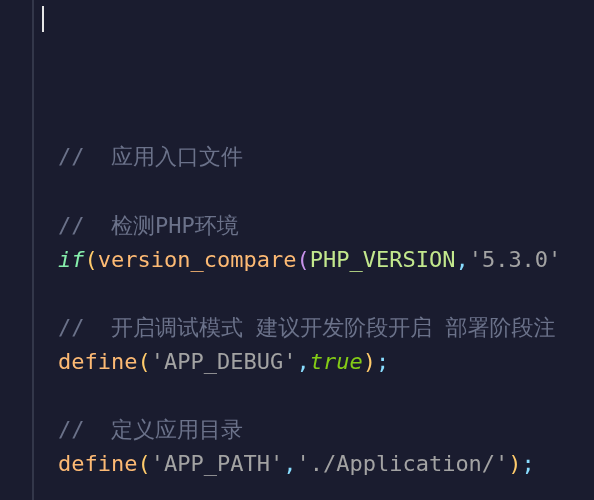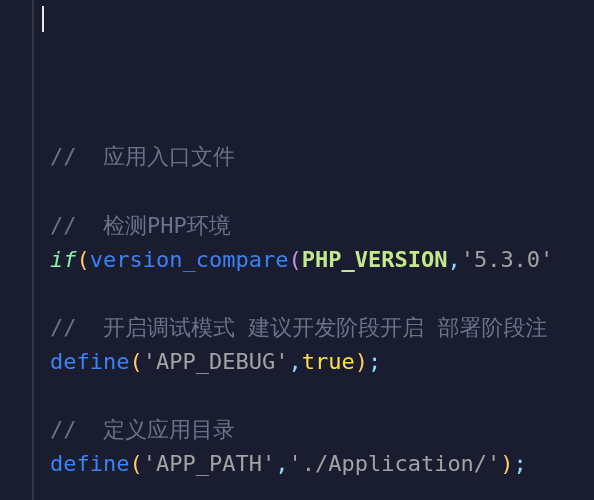--- a/index.html
+++ b/index.html
@@ -21,41 +21,41 @@
   }
   .gutter {
     width: 30px;
     flex: 0 0 32px;
     background: #1a1c2f;
     border-right: 2px solid #33374a;
     position: relative;
   }
   .code-area {
     flex: 1;
-    padding: 4px 0 0 16px;
+    padding: 4px 0 0 24px;
     color: #cfd2e0;
     white-space: pre;
     position: relative;
   }
   .cursor {
     display: inline-block;
     width: 2px;
     height: 26px;
     background: #e6e6e6;
     position: absolute;
     left: 8px;
     top: 6px;
   }
   .line { white-space: pre; }
   .c-comment { color: #6b728a; }
   .c-keyword { color: #86efac; font-style: italic; }
-  .c-func    { color: #3b82f6; }
-  .c-const   { color: #c3e88d; font-weight: 700; }
+  .c-func    { color: #fdba74; }
+  .c-const   { color: #c3e88d; font-weight: 400; }
   .c-string  { color: #a3a3a3; }
-  .c-bool    { color: #fde047; }
+  .c-bool    { color: #84cc16; font-style: italic; }
   .c-punc    { color: #89ddff; }
   .c-paren   { color: #ffcb6b; }
   .c-paren2  { color: #c792ea; }
 </style>
 </head>
 <body>
 
 <div class="editor">
   <div class="gutter"></div>
   <div class="code-area">

